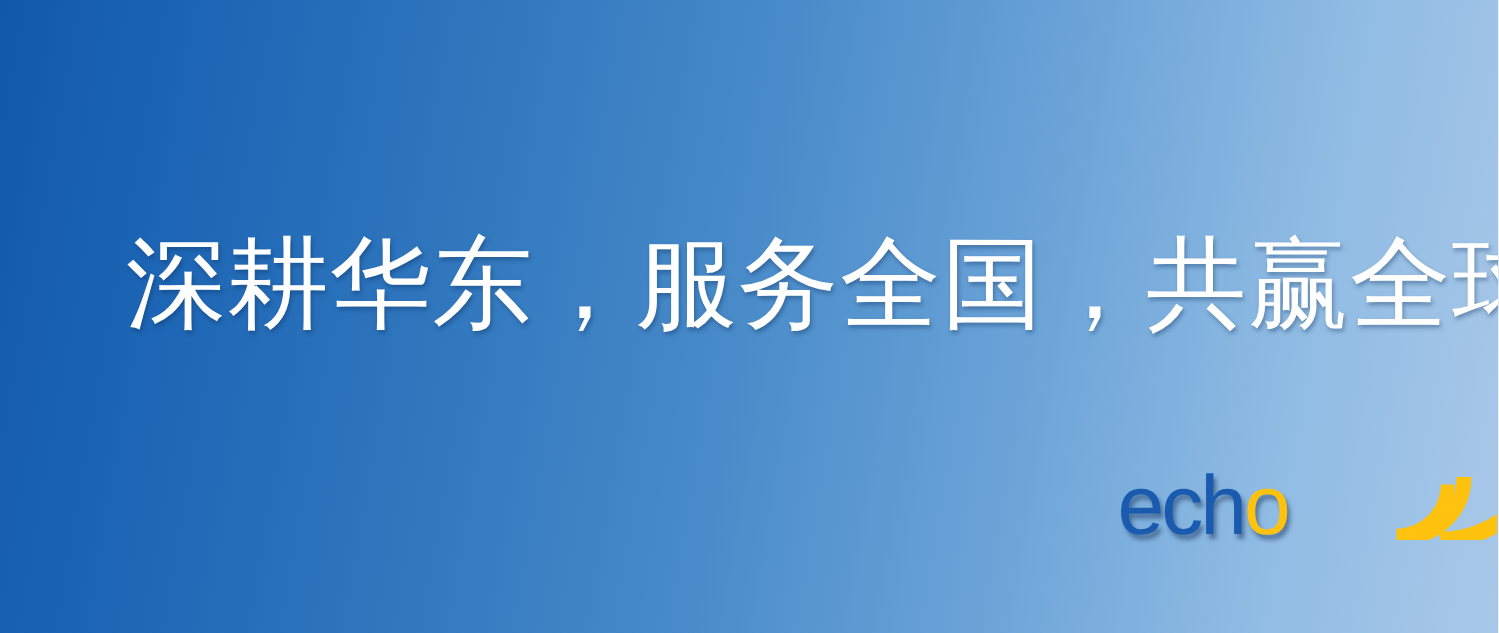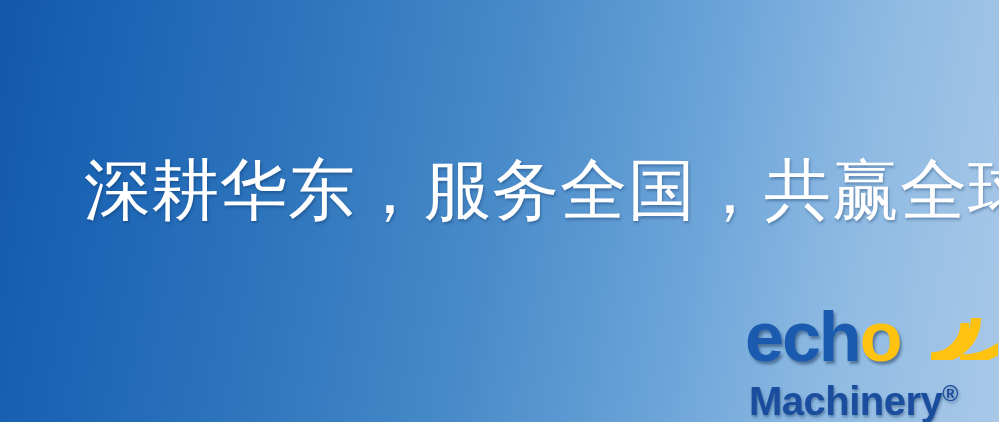--- a/index.html
+++ b/index.html
@@ -59,22 +59,22 @@
     left: 745px;
     top: 296px;
     width: 254px;
     height: 126px;
   }
   .logo-wordmark {
     position: absolute;
     left: 0;
     top: 0;
     font-family: "Liberation Sans", sans-serif;
-    font-weight: bold;
-    font-size: 70px;
+    font-weight: normal;
+    font-size: 56px;
     line-height: 82px;
     letter-spacing: -2px;
     color: #1a5bb0;
     text-shadow: 2px 3px 3px rgba(8, 35, 75, 0.45);
   }
   .logo-wordmark .o-gold {
     color: #ffc20e;
   }
   .logo-sub {
     position: absolute;
@@ -175,16 +175,15 @@
         <path d="M42 66 A 54 54 0 0 0 96 12" style="display:none"></path>
       </g>
       <g fill="none" stroke="#ffc20e" stroke-width="11" stroke-linecap="butt">
         <path d="M36 64 A 50 50 0 0 0 86 14" style="display:none"></path>
       </g>
       <g fill="none" stroke="#ffc20e" stroke-width="11" stroke-linecap="butt">
         <path d="M34 66 A 72 72 0 0 0 106 -6"></path>
       </g>
     </svg>
 
-    <div class="logo-sub"><span>Machinery</span><span class="reg-mark">®</span></div>
 
   </div>
 </div>
 
 </body></html>

